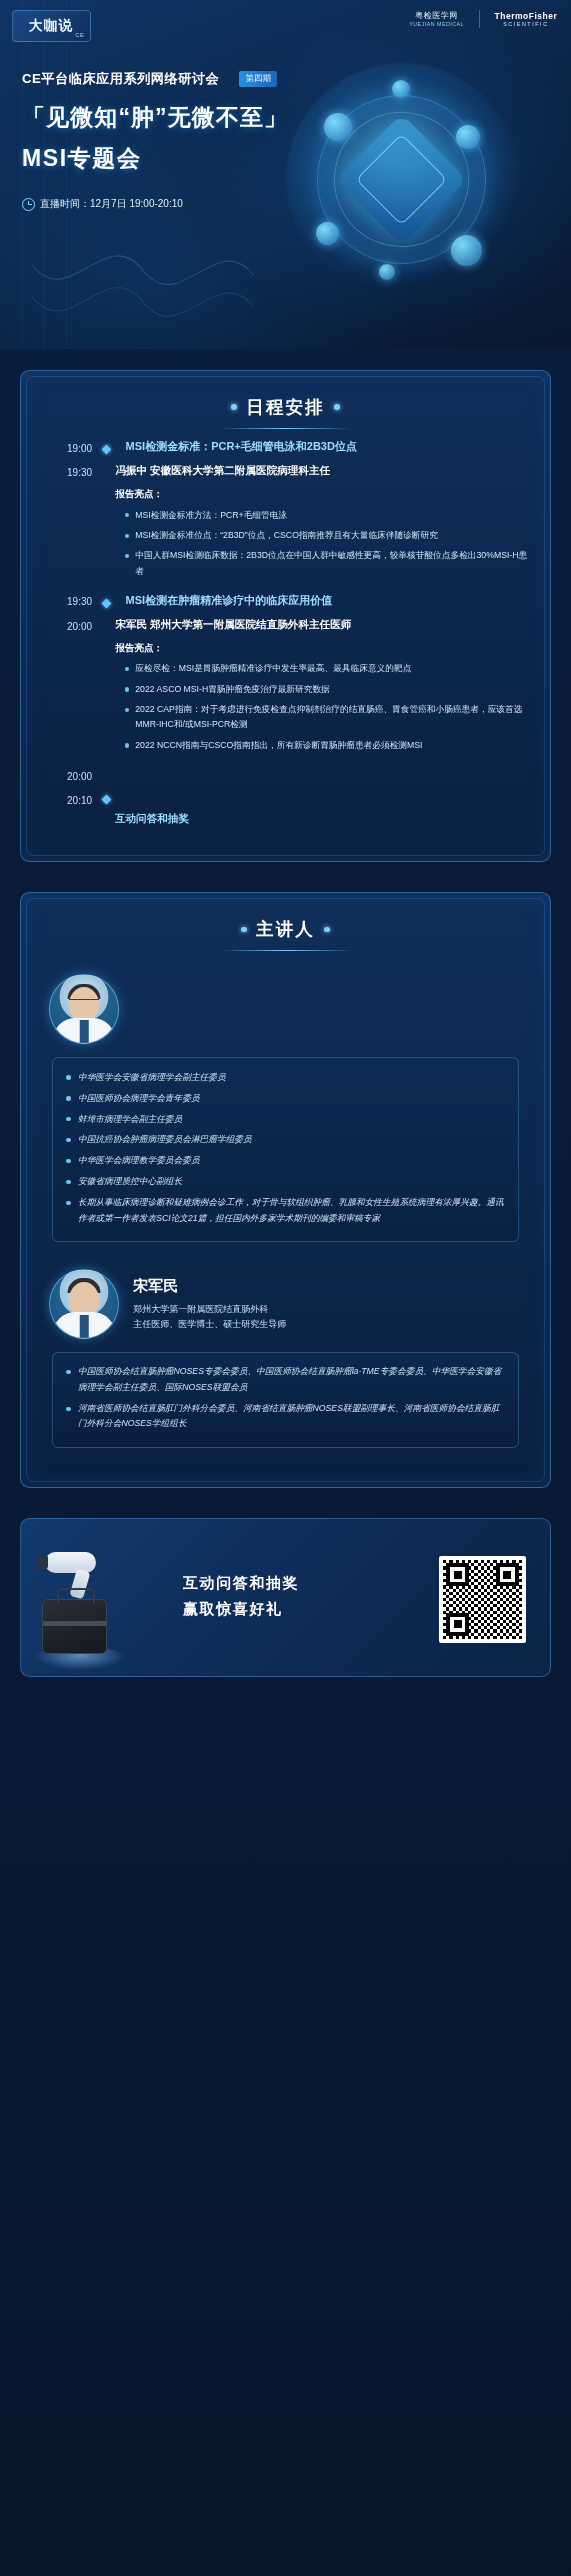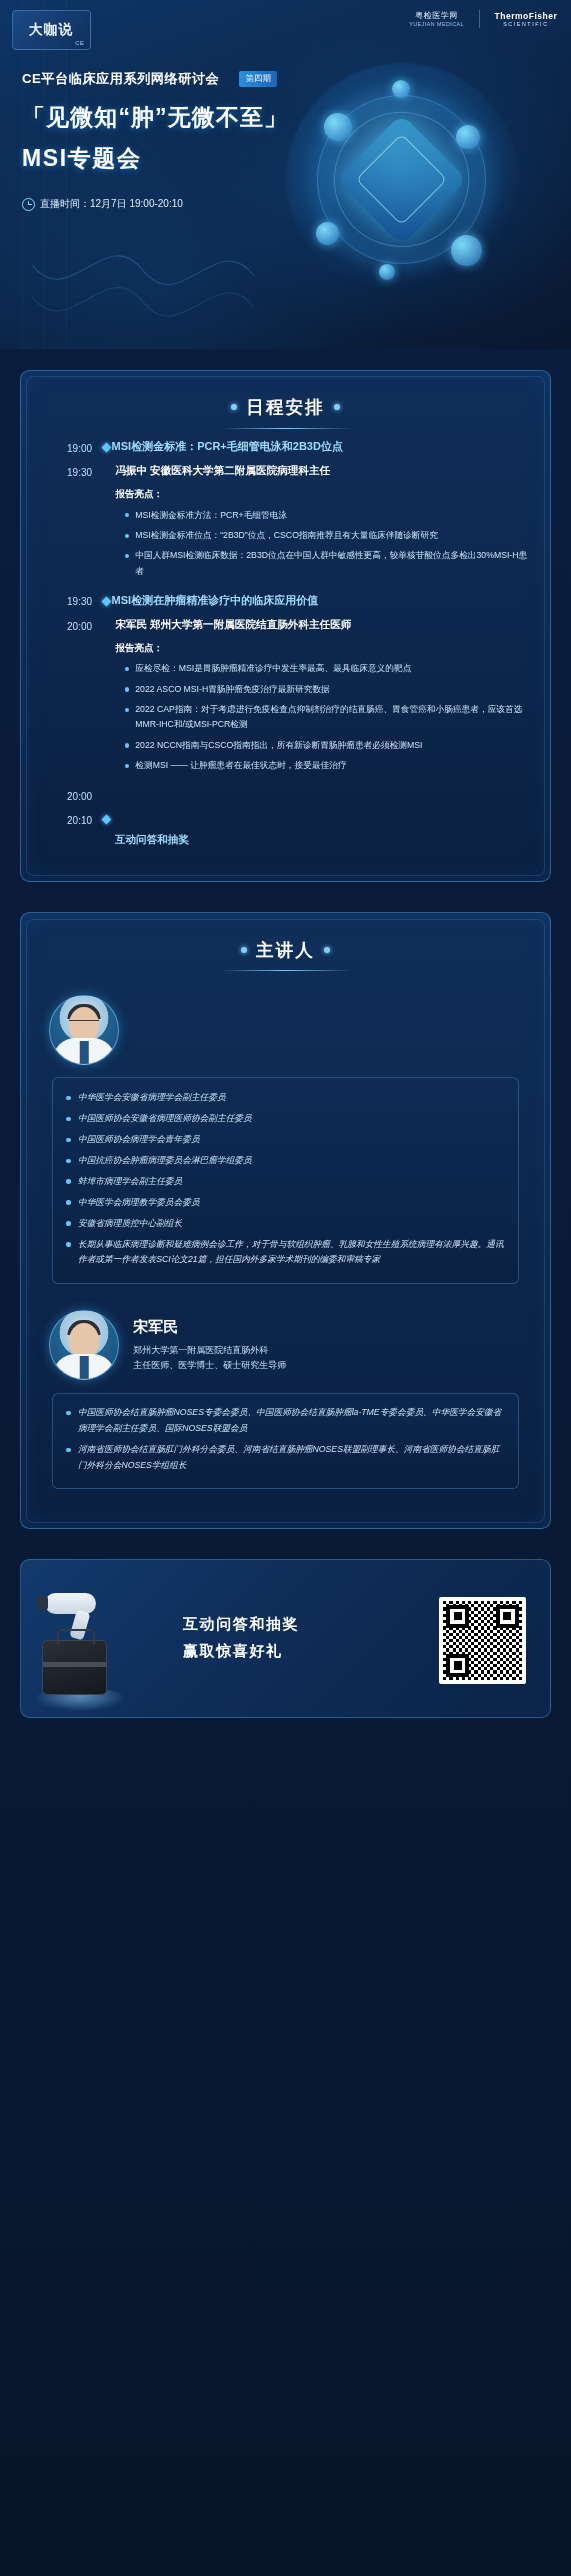--- a/index.html
+++ b/index.html
@@ -86,21 +86,21 @@
   .b4 { left: 451px; top: 235px; width: 31px; height: 31px; }
   .b5 { left: 392px; top: 80px; width: 18px; height: 18px; }
   .b6 { left: 379px; top: 264px; width: 16px; height: 16px; }
   .dna {
     position: absolute; left: 32px; top: 249px; width: 222px; height: 90px;
     opacity: .35;
   }
 
   .logo-dashi {
     position: absolute; left: 11.6px; top: 9.5px;
-    width: 79px; height: 40px;
+    width: 79px; height: 32px;
     border-radius: 4.2px;
     background: linear-gradient(135deg, #1b4a86, #0f2e5c);
     border: 0.5px solid rgba(130,200,255,0.35);
     display: flex; align-items: center; justify-content: center;
     letter-spacing: 1.1px;
   }
   .logo-dashi .txt { font-size: 13.8px; font-weight: bold; color: #eaf6ff; }
   .logo-dashi .sub { position: absolute; bottom: 2.1px; right: 5.3px; font-size: 5.8px; color: #9fd4ff; letter-spacing: 0.5px;}
 
   .top-logos {
@@ -163,21 +163,21 @@
   }
 
   
   .agenda { padding: 5.3px 0 21px; }
   .ag-row { display: flex; padding: 0 16px 0 13.8px; }
   .ag-time {
     width: 51px; flex: none; text-align: right; color: #bfe2ff;
     font-size: 10px; line-height: 16px; padding-top: 1.1px;
   }
   .ag-body { flex: 1; position: relative; padding-left: 10.6px; }
-  .ag-head { display: flex; align-items: flex-start; gap: 2px; margin-bottom: 7.4px; }
+  .ag-head { display: flex; align-items: center; gap: 16px; margin-bottom: 7.4px; }
   .diamond {
     width: 6.9px; height: 6.9px; background: #5fc4ff; transform: rotate(45deg);
     margin-top: 4.2px; flex: none; box-shadow: 0 0 4.2px rgba(95,196,255,.8);
   }
   .ag-topic { font-size: 11px; font-weight: bold; color: #9fdcff; line-height: 1.45; }
   .ag-speaker {
     font-size: 10.6px; font-weight: bold; color: #ffffff; margin: 2.1px 0 9.5px 12.7px;
     line-height: 1.5;
   }
   .ag-points-label { font-size: 9.5px; font-weight: bold; color: #ffffff; margin: 0 0 6.3px 12.7px; }
@@ -402,21 +402,20 @@
               <span class="diamond"></span>
               <span class="ag-topic">MSI检测在肿瘤精准诊疗中的临床应用价值</span>
             </div>
             <div class="ag-speaker">宋军民 郑州大学第一附属医院结直肠外科主任医师</div>
             <div class="ag-points-label">报告亮点：</div>
             <ul class="ag-list">
               <li>应检尽检：MSI是胃肠肿瘤精准诊疗中发生率最高、最具临床意义的靶点</li>
               <li>2022 ASCO MSI-H胃肠肿瘤免疫治疗最新研究数据</li>
               <li>2022 CAP指南：对于考虑进行免疫检查点抑制剂治疗的结直肠癌、胃食管癌和小肠癌患者，应该首选MMR-IHC和/或MSI-PCR检测</li>
               <li>2022 NCCN指南与CSCO指南指出，所有新诊断胃肠肿瘤患者必须检测MSI</li>
-              <li>检测MSI —— 让肿瘤患者在最佳状态时，接受最佳治疗</li>
             </ul>
           </div>
         </div>
 
         <div class="time-gap"></div>
 
         <div class="ag-row">
           <div class="ag-time">
             <div>20:00</div>
             <div style="height:8.5px"></div>
@@ -455,24 +454,23 @@
               <span class="hair"></span>
               <span class="face"></span>
               <span class="gl"></span>
               <span class="body"></span>
               <span class="tie"></span>
             </div>
           </div>
           <div class="sp-card">
             <ul class="sp-list">
               <li>中华医学会安徽省病理学会副主任委员</li>
-              <li>中国医师协会安徽省病理医师协会副主任委员</li>
               <li>中国医师协会病理学会青年委员</li>
+              <li>蚌埠市病理学会副主任委员</li>
               <li>中国抗癌协会肿瘤病理委员会淋巴瘤学组委员</li>
-              <li>蚌埠市病理学会副主任委员</li>
               <li>中华医学会病理教学委员会委员</li>
               <li>安徽省病理质控中心副组长</li>
               <li>长期从事临床病理诊断和疑难病例会诊工作，对于骨与软组织肿瘤、乳腺和女性生殖系统病理有浓厚兴趣。通讯作者或第一作者发表SCI论文21篇，担任国内外多家学术期刊的编委和审稿专家</li>
             </ul>
           </div>
         </div>
 
         <div class="sp-block">
           <div class="sp-top">
             <div class="sp-photo">

